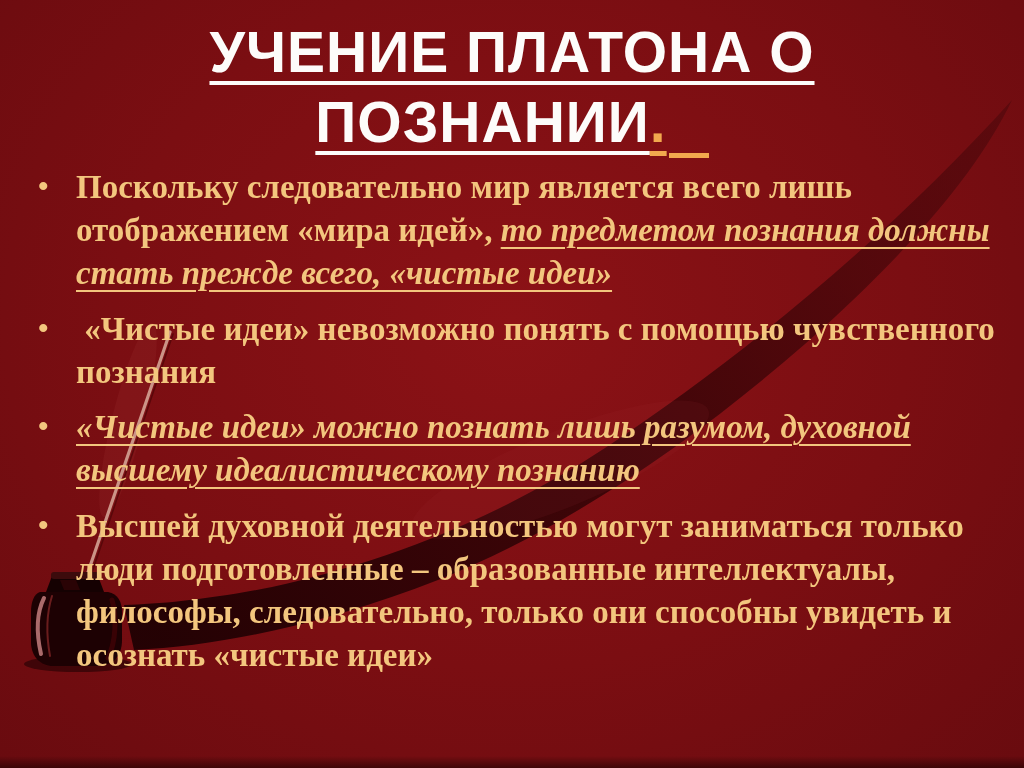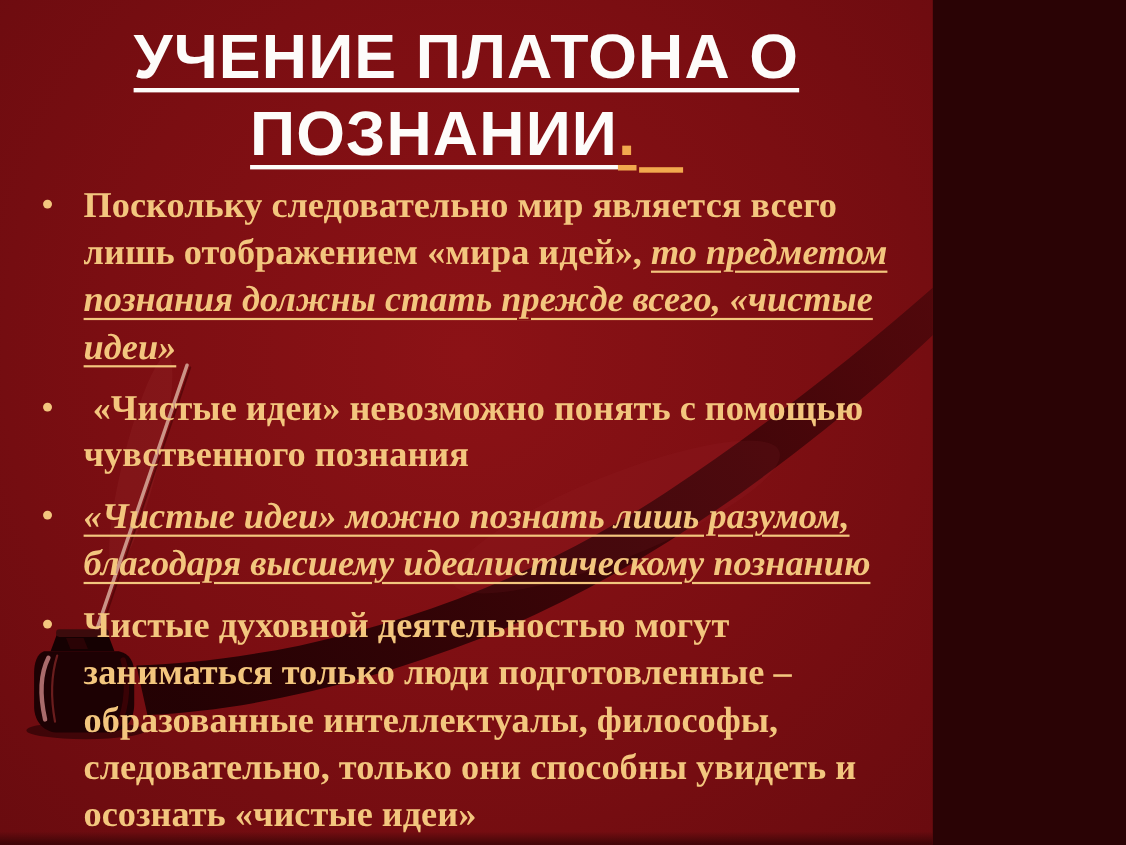--- a/index.html
+++ b/index.html
@@ -1,18 +1,18 @@
 <!DOCTYPE html>
 <html><head>
 <meta charset="utf-8">
 <style>
   html,body{margin:0;padding:0;background:#2a0305;}
   .slide{
     position:relative;
-    width:848px;height:768px;
+    width:1024px;height:768px;
     overflow:hidden;
     background:radial-gradient(ellipse at 50% 42%, #8c1216 0%, #7b0e12 55%, #690b0f 100%);
     font-family:"Liberation Serif", serif;
   }
   .slide::after{
     content:"";
     position:absolute;left:0;right:0;bottom:0;height:12px;
     background:linear-gradient(rgba(30,0,0,0), rgba(20,0,0,.55));
     pointer-events:none;
   }
@@ -131,20 +131,20 @@
   <h1 class="title"><span class="title-main">УЧЕНИЕ ПЛАТОНА О ПОЗНАНИИ</span><span class="title-accent"><span>.</span><i class="accent-bar"></i></span></h1>
 
   <ul class="bullets">
     <li>
       <span class="dot">•</span><span>Поскольку следовательно мир является всего лишь отображением «мира идей», </span><span class="seg-iu">то предметом познания должны стать прежде всего, «чистые идеи»</span>
     </li>
     <li>
       <span class="dot">•</span><span>&nbsp;«Чистые идеи» невозможно понять с помощью чувственного познания</span>
     </li>
     <li>
-      <span class="dot">•</span><span class="seg-iu">«Чистые идеи» можно познать лишь разумом, благодаря высшему идеалистическому познанию</span>
+      <span class="dot">•</span><span class="seg-iu">«Чистые идеи» можно познать лишь разумом, духовной высшему идеалистическому познанию</span>
     </li>
     <li>
-      <span class="dot">•</span><span>Чистые духовной деятельностью могут заниматься только люди подготовленные – образованные интеллектуалы, философы, следовательно, только они способны увидеть и осознать «чистые идеи»</span>
+      <span class="dot">•</span><span>Высшей духовной деятельностью могут заниматься только люди подготовленные – образованные интеллектуалы, философы, следовательно, только они способны увидеть и осознать «чистые идеи»</span>
     </li>
   </ul>
 
 </div>
 
 </body></html>

